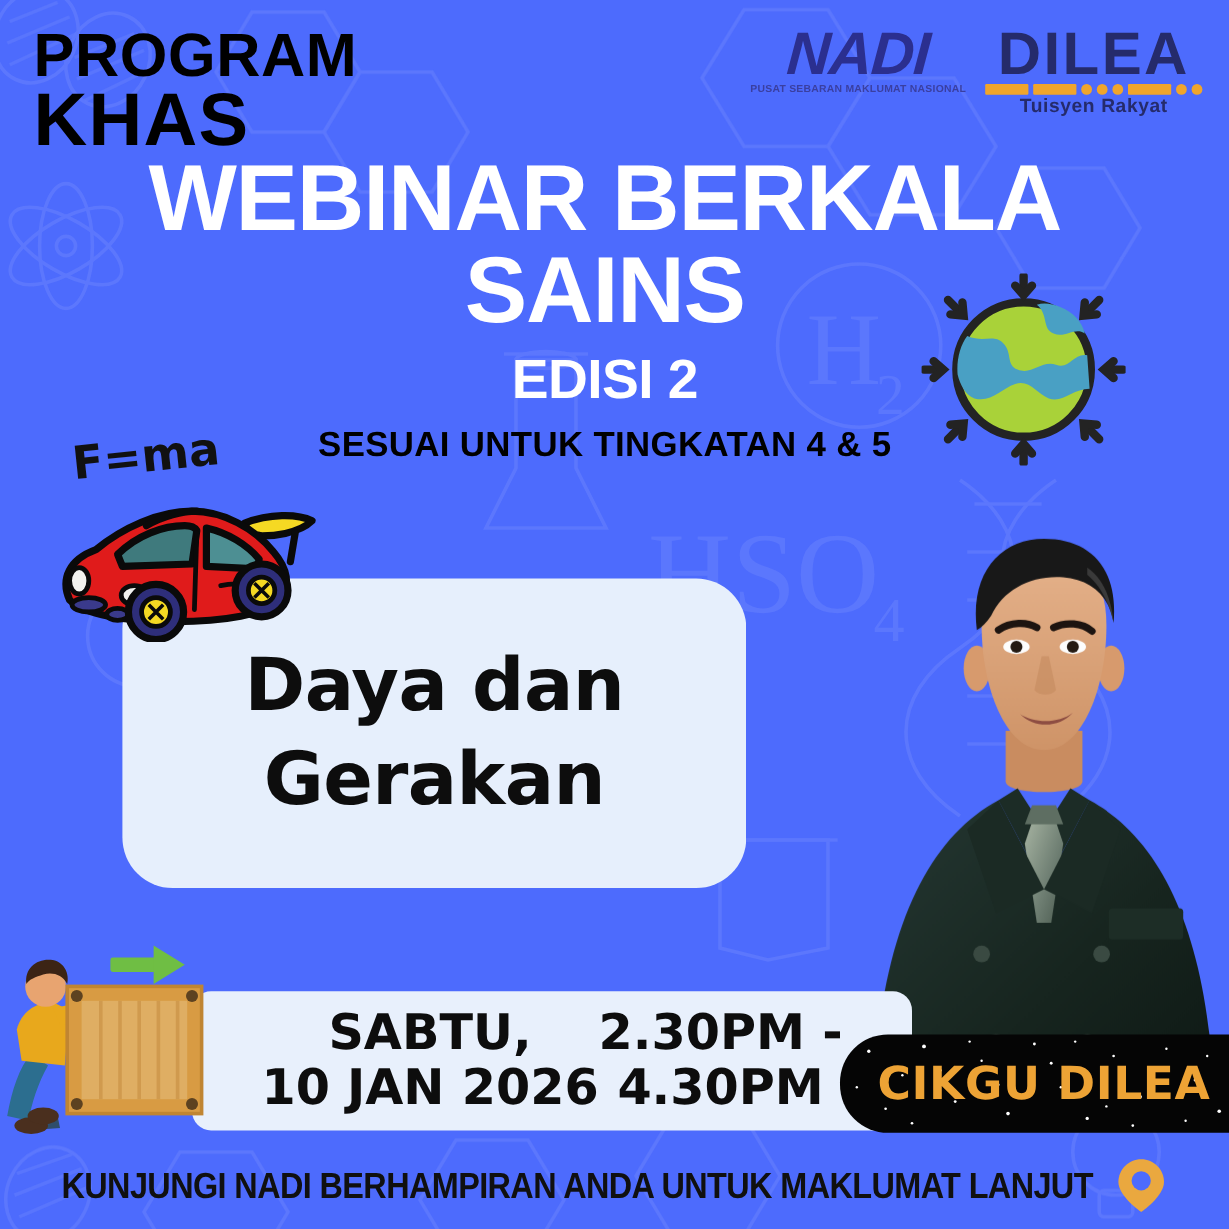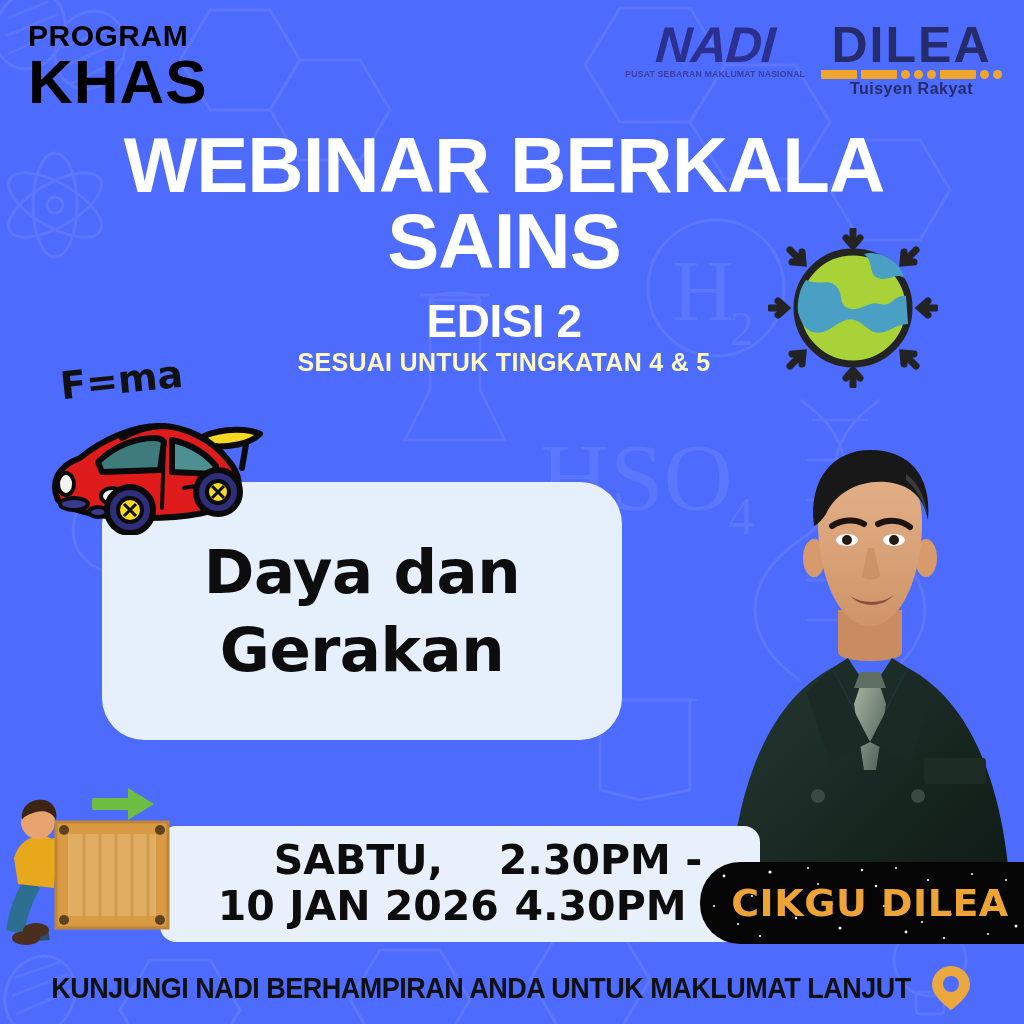--- a/index.html
+++ b/index.html
@@ -19,21 +19,21 @@
   
   .bg-doodles { position:absolute; inset:0; z-index:0; }
   .bg-doodles svg { position:absolute; }
 
   
   .program-block {
     position:absolute; left:28px; top:22px; z-index:6;
     line-height:0.95;
   }
   .program-word {
-    font-size:30px; font-weight:bold; color:#000;
+    font-size:51px; font-weight:bold; color:#000;
     letter-spacing:0.5px; display:block;
   }
   .khas-word {
     font-size:62px; font-weight:bold; color:#000;
     letter-spacing:1px; display:block; margin-top:2px;
   }
 
   
   .logos { position:absolute; right:22px; top:22px; z-index:6; display:flex; align-items:flex-start; gap:18px;}
   .nadi-logo { text-align:center; }
@@ -61,25 +61,25 @@
   .h-line1 {
     font-size:78px; font-weight:bold; color:#fff;
     letter-spacing:-1px; line-height:0.97;
   }
   .h-line2 {
     font-size:78px; font-weight:bold; color:#fff;
     letter-spacing:-1px; line-height:0.97;
   }
   .h-edition {
     font-size:46px; font-weight:bold; color:#fff;
-    letter-spacing:-0.5px; margin-top:15px;
+    letter-spacing:-0.5px; margin-top:10px;
   }
   .h-target {
-    font-size:25px; font-weight:bold; color:#fef9c3;
-    letter-spacing:0.3px; margin-top:0;
+    font-size:29px; font-weight:bold; color:#000000;
+    letter-spacing:0.3px; margin-top:12px;
   }
 
   
   .fma {
     position:absolute; left:60px; top:358px; z-index:7;
     font-size:38px; font-weight:bold; color:#111;
     font-family:"DejaVu Sans", sans-serif;
     transform:rotate(-6deg);
   }
 

